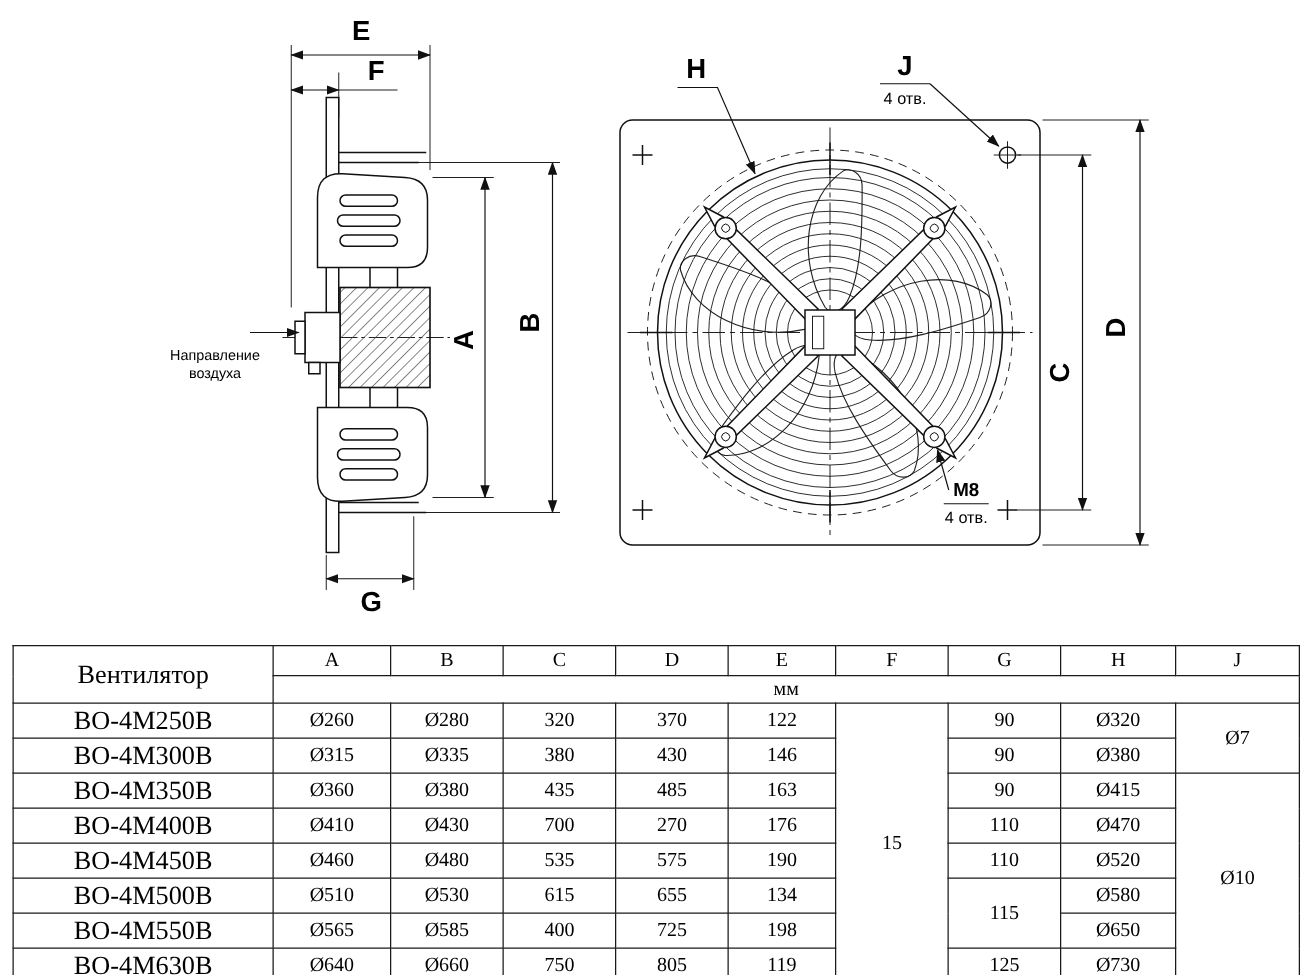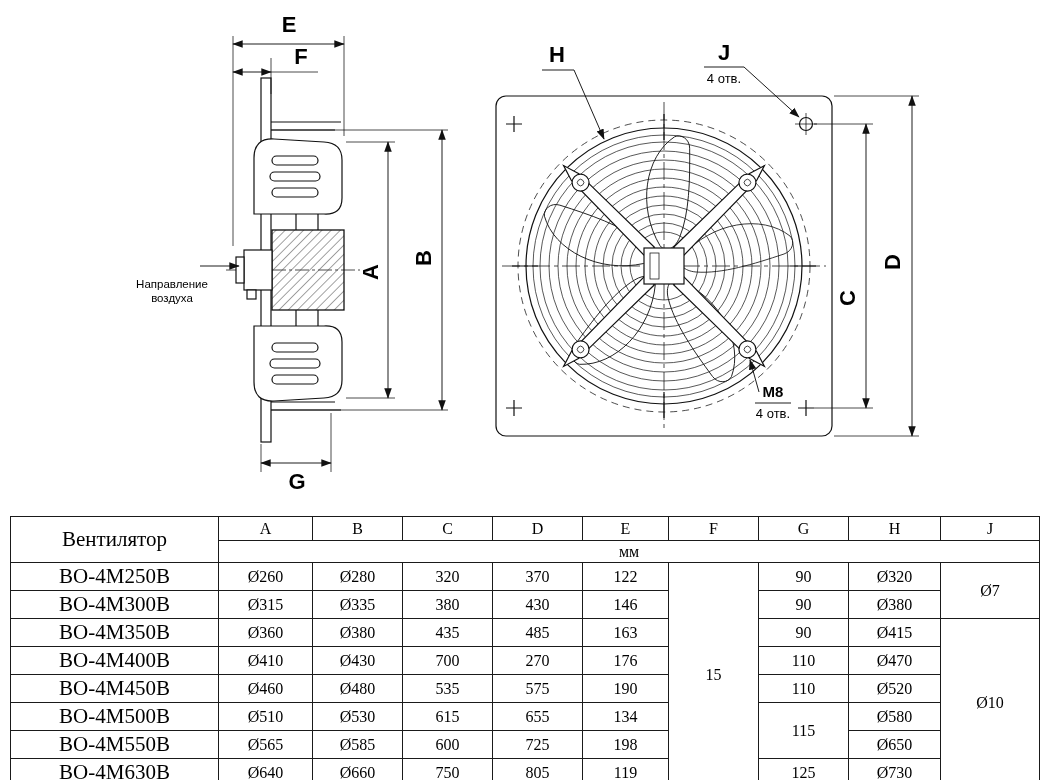--- a/index.html
+++ b/index.html
@@ -290,21 +290,21 @@
       <td>615</td>
       <td>655</td>
       <td>134</td>
       <td rowspan="2">115</td>
       <td>Ø580</td>
     </tr>
     <tr>
       <td class="name">ВО-4М550В</td>
       <td>Ø565</td>
       <td>Ø585</td>
-      <td>600</td>
+      <td>400</td>
       <td>725</td>
       <td>198</td>
       <td>Ø650</td>
     </tr>
     <tr>
       <td class="name">ВО-4М630В</td>
       <td>Ø640</td>
       <td>Ø660</td>
       <td>750</td>
       <td>805</td>

